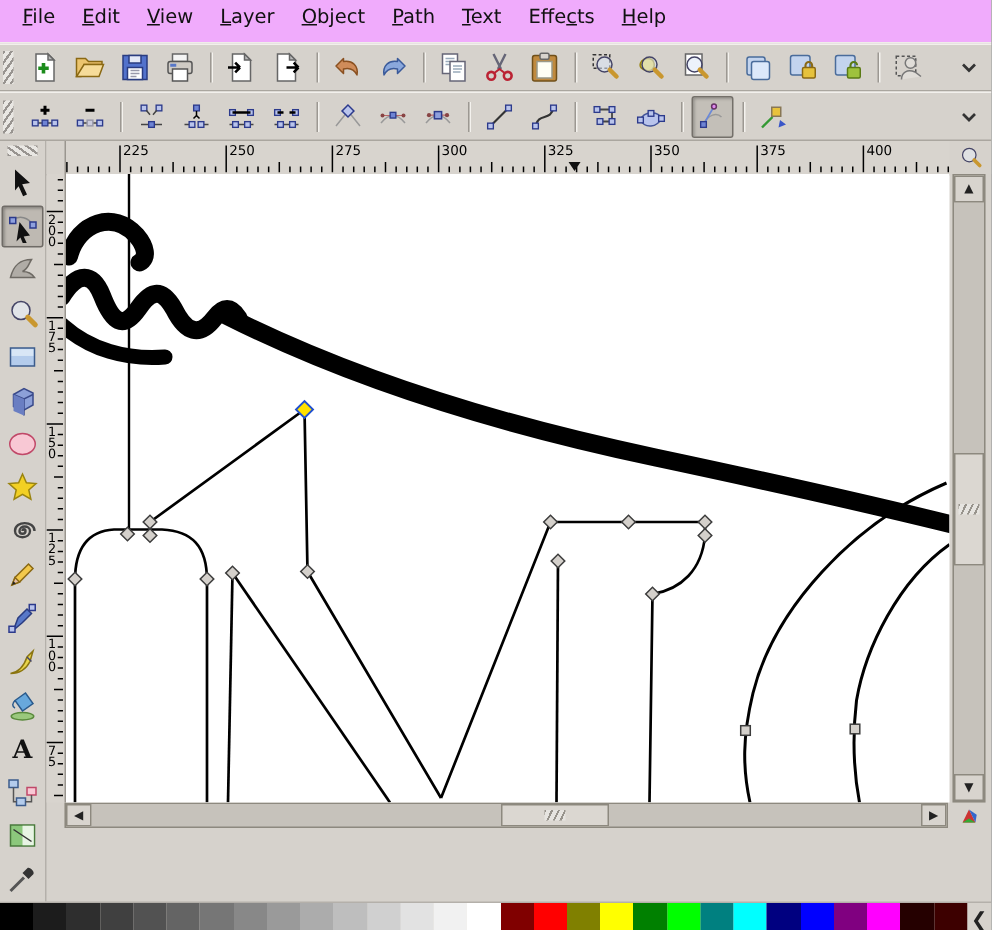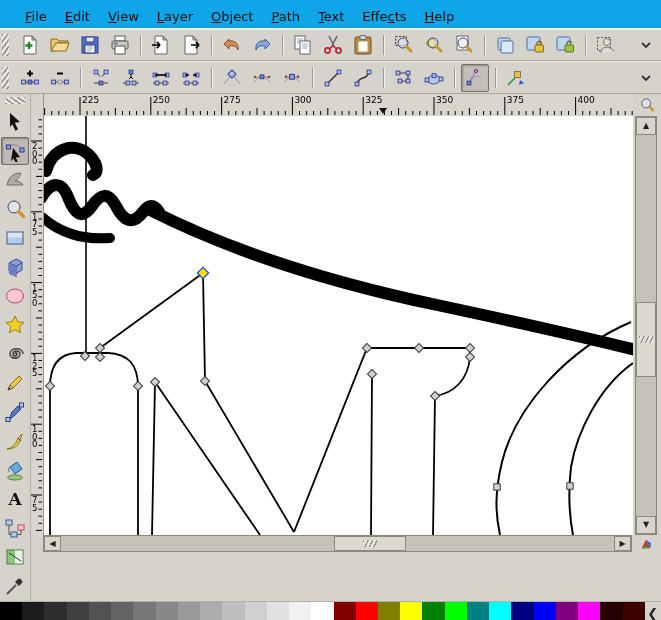--- a/index.html
+++ b/index.html
@@ -1,21 +1,21 @@
 <!DOCTYPE html>
 <html><head>
 <meta charset="utf-8">
 <style>
   html,body{margin:0;padding:0;background:#888;}
   #app{position:relative;width:661px;height:620px;background:#d6d2cc;
        font-family:"DejaVu Sans","Liberation Sans",sans-serif;color:#111;
        overflow:hidden;user-select:none;}
   
-  #menubar{height:28px;display:flex;align-items:flex-end;padding-left:16px;
-           background:#0ea5e9;border-bottom:1px solid #efede9;}
+  #menubar{height:28px;display:flex;align-items:flex-start;padding-left:6px;
+           background:#f0abfc;border-bottom:1px solid #efede9;}
   .menu-item{padding:4px 9px;font-size:13px;cursor:default;}
   .menu-item .mn{text-decoration:underline;}
   
   .toolbar{display:flex;align-items:center;background:#d6d2cc;
            border-top:1px solid #f2f0ec;border-bottom:1px solid #aaa69f;}
   #toolbar-commands{height:30px;}
   #toolbar-controls{height:31px;}
   .grip-v{width:7px;height:22px;margin:0 6px 0 2px;
           background:repeating-linear-gradient(125deg,#989490 0 1.5px,#e9e7e3 1.5px 4px);}
   .tb-btn{width:26px;height:26px;display:flex;align-items:center;justify-content:center;

